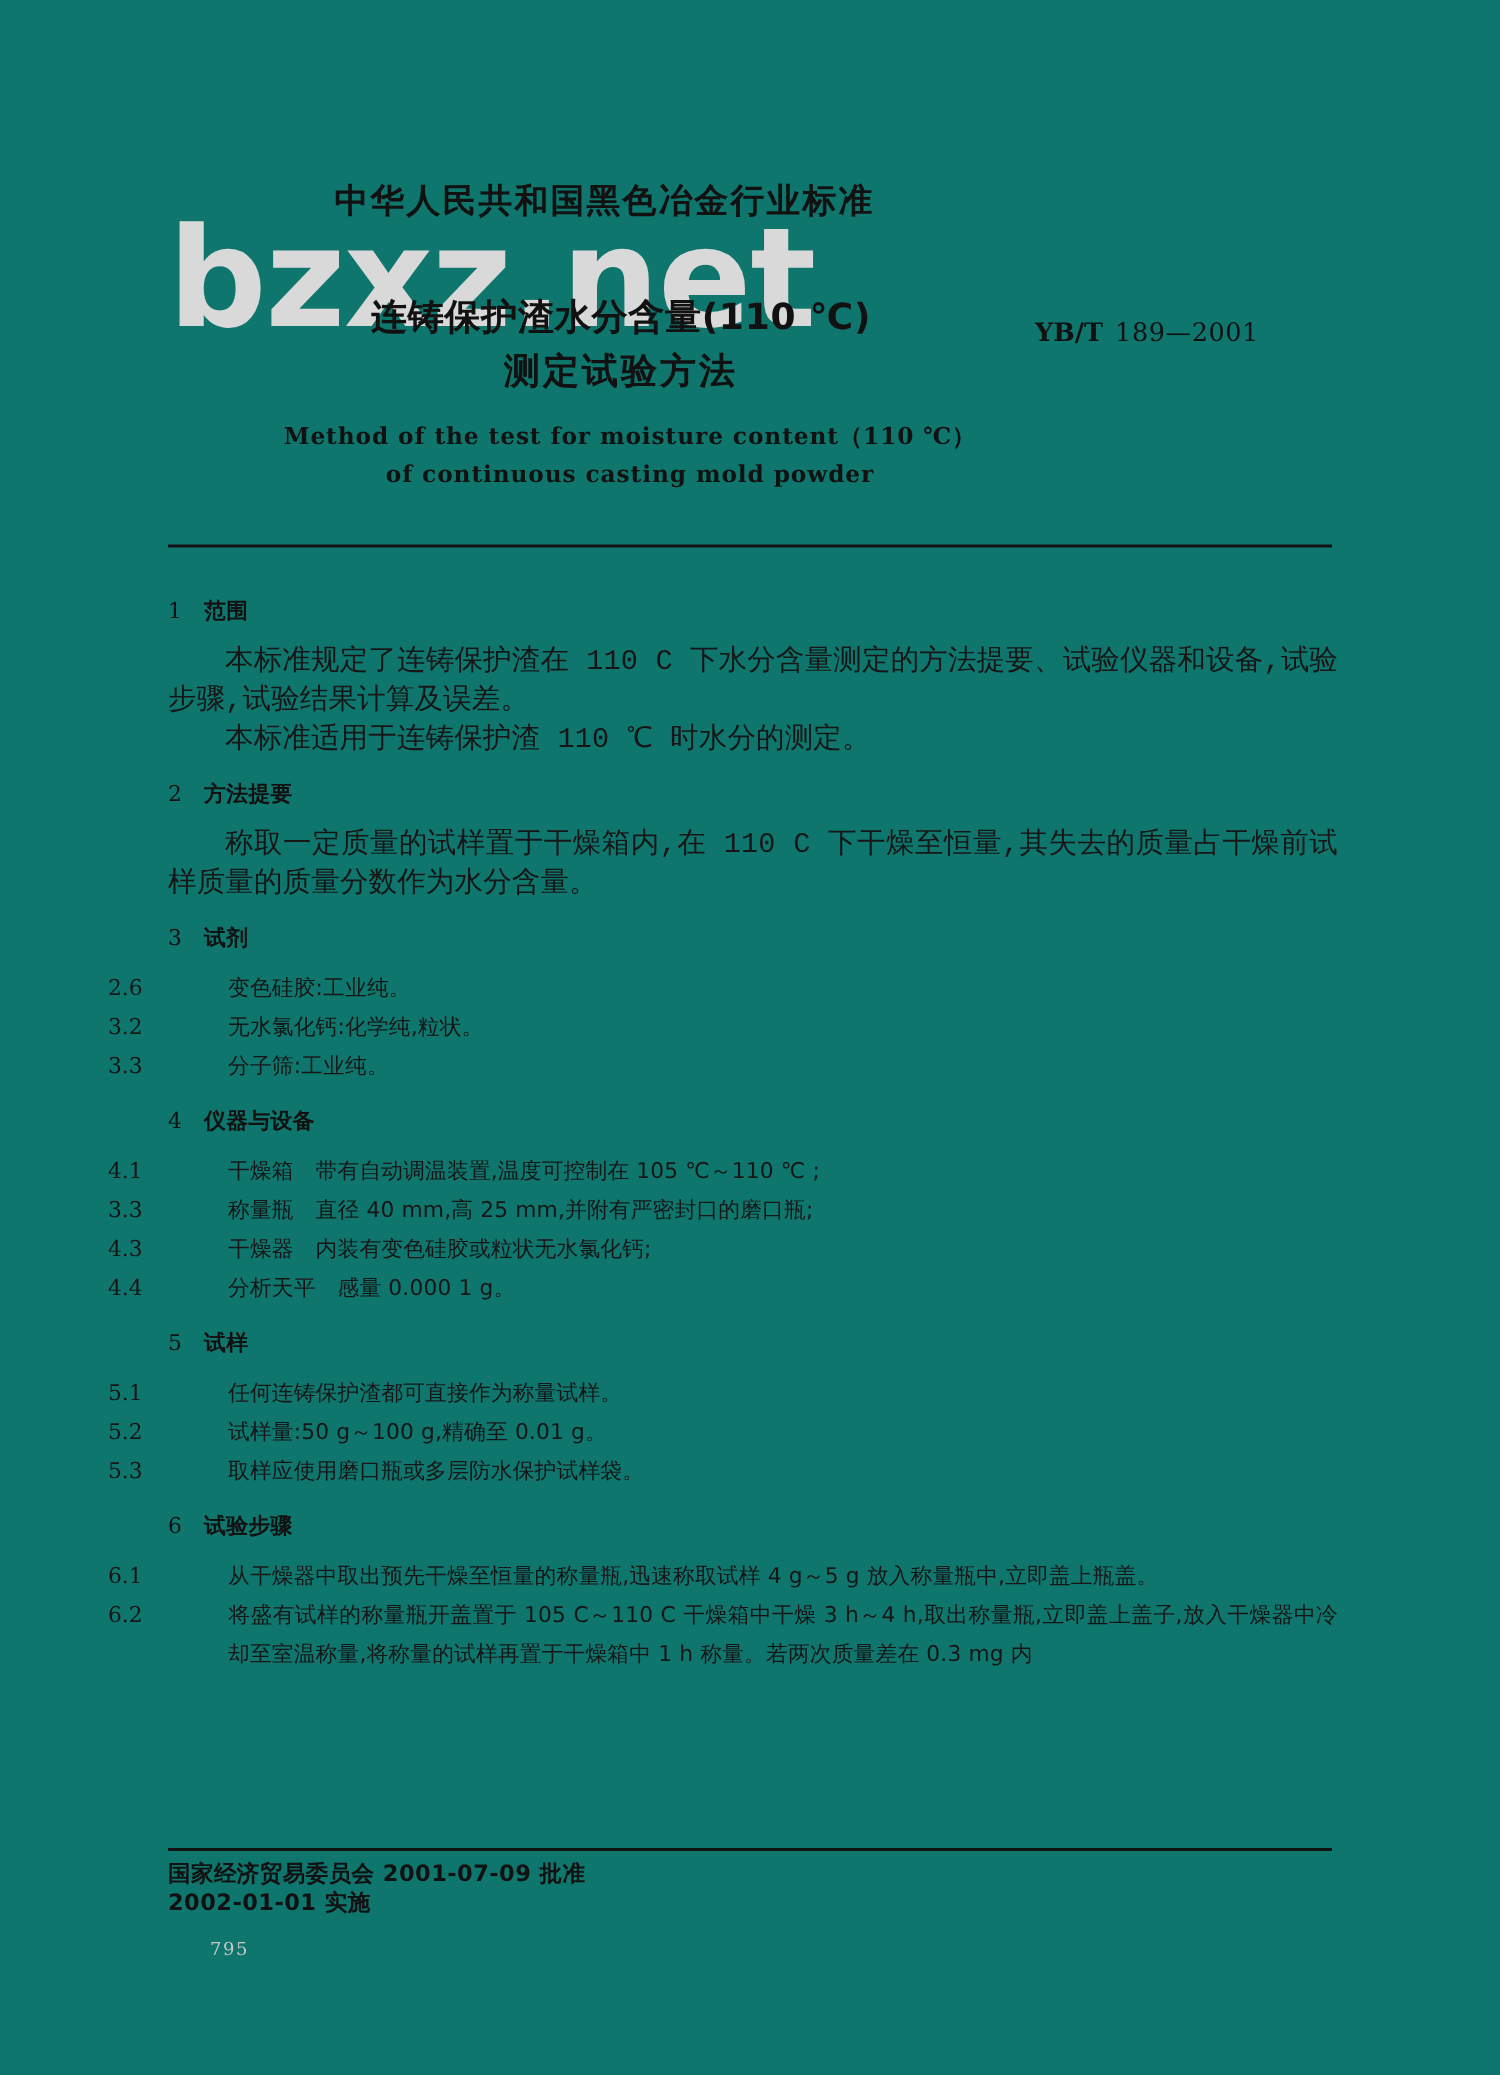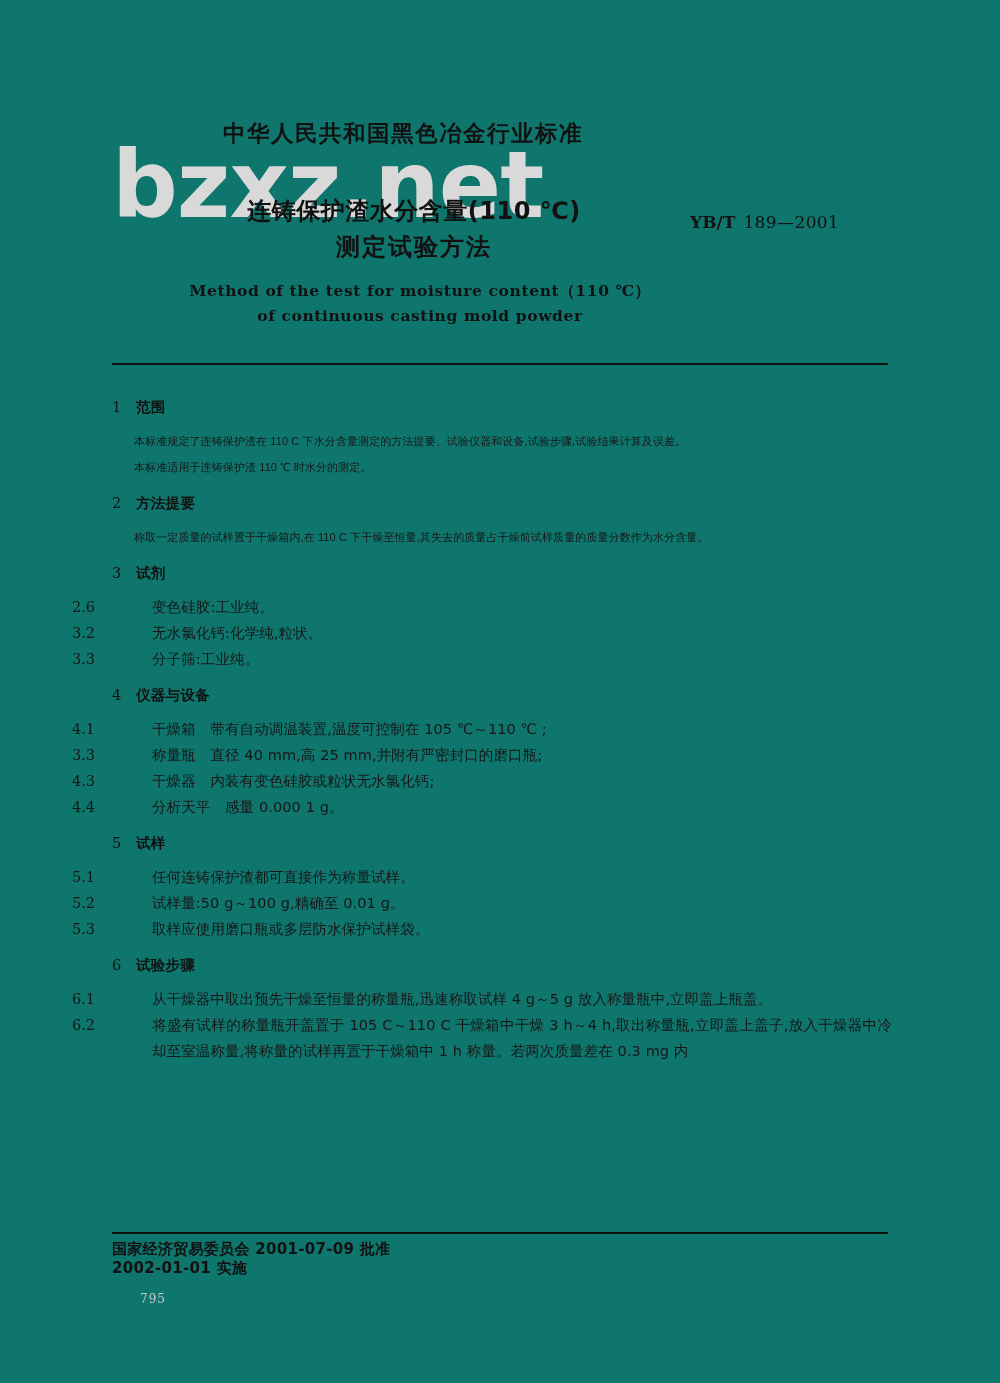--- a/index.html
+++ b/index.html
@@ -133,22 +133,22 @@
     letter-spacing: 0.3px;
   }
   .sec-head .num {
     display: inline-block;
     width: 24px;
     font-family: "DejaVu Serif", "Liberation Serif", serif;
     font-weight: normal;
   }
 
   .para {
-    font-family: Liberation Sans, sans-serif;
-    font-size: 11px;
+    font-family: Liberation Mono, monospace;
+    font-size: 19px;
     line-height: 26px;
     color: #161616;
     text-align: justify;
     text-justify: inter-character;
     margin: 0;
     letter-spacing: 0.1px;
   }
   .para.indent { text-indent: 2em; }
 
   .clause {

